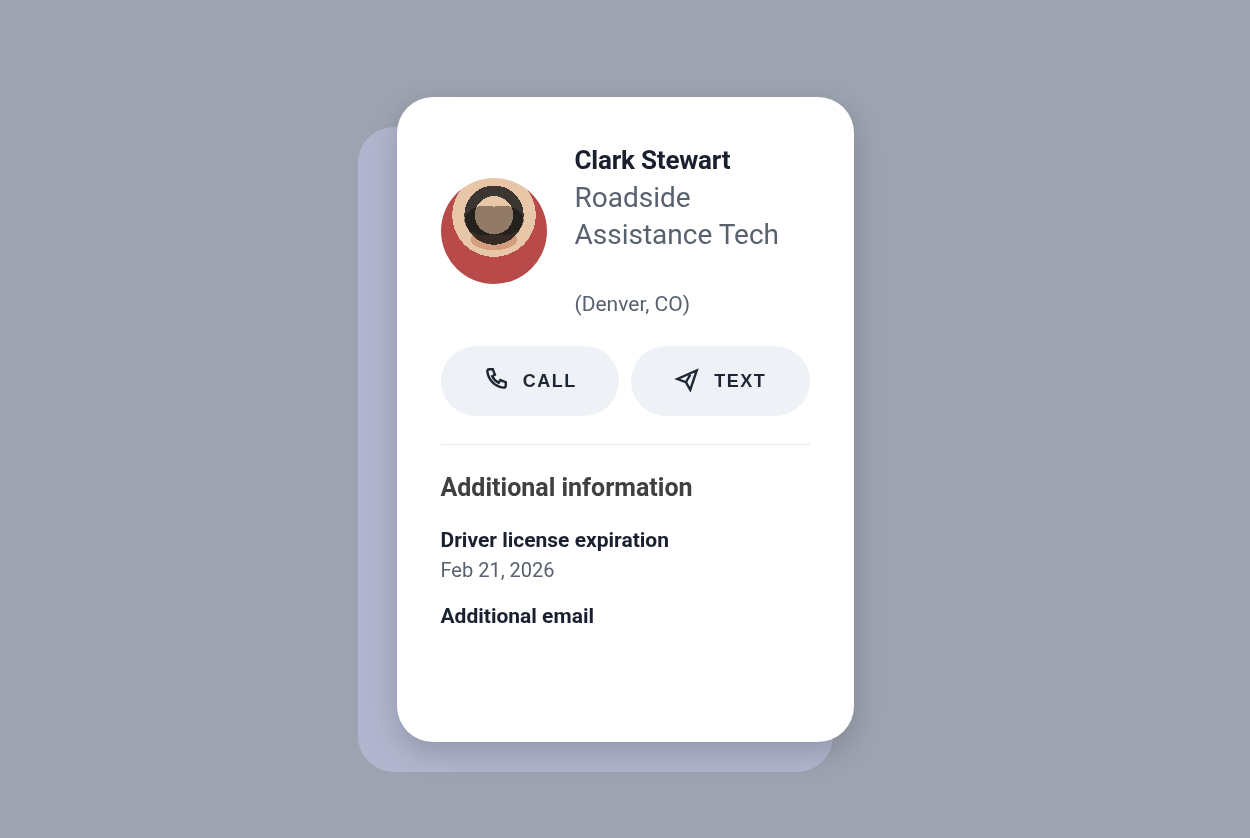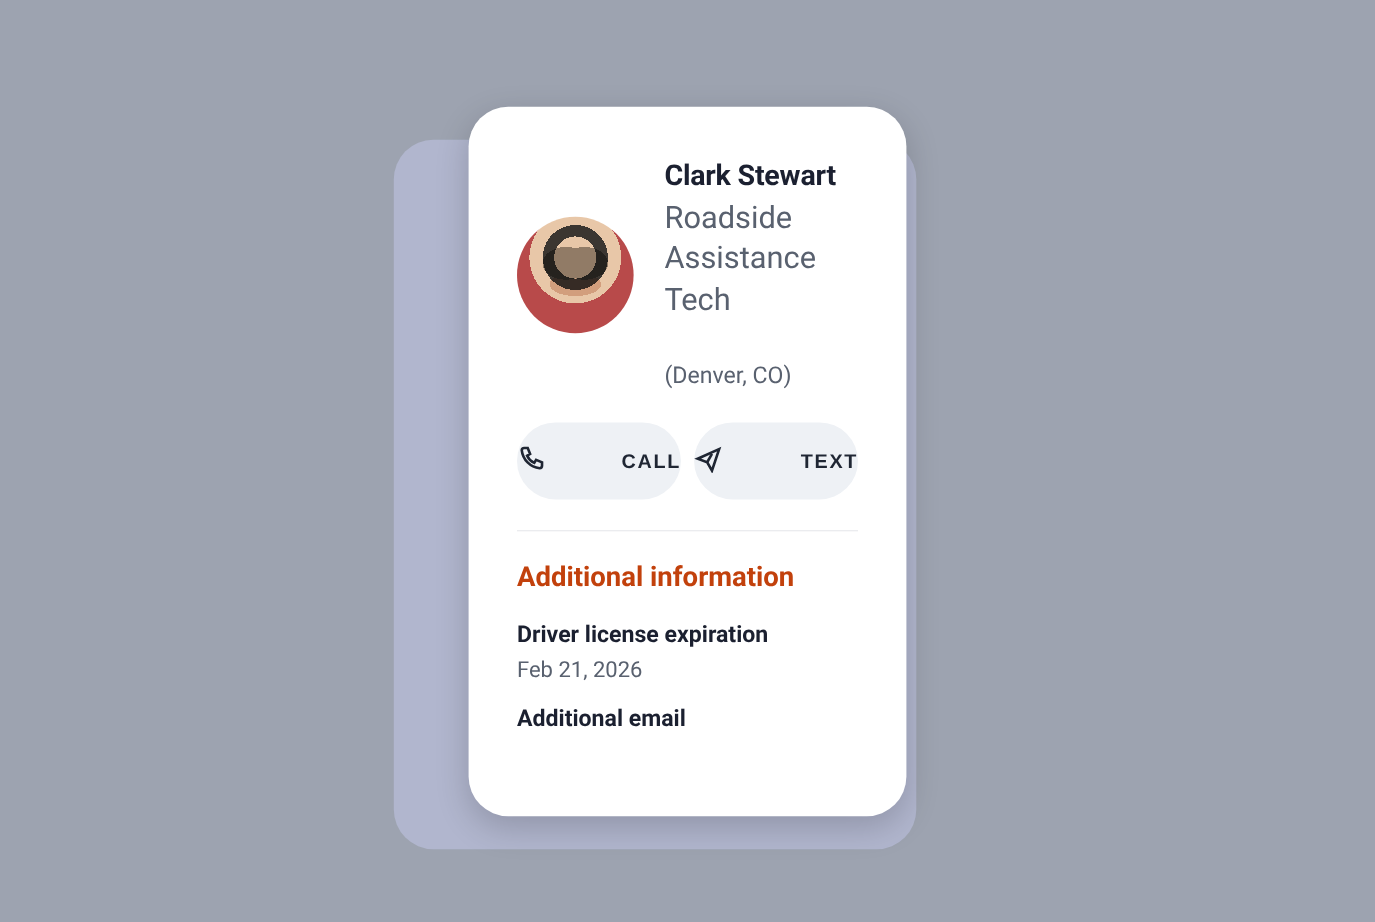--- a/index.html
+++ b/index.html
@@ -17,21 +17,21 @@
       position: absolute;
       width: 475px;
       height: 645px;
       background: #b1b6ce;
       border-radius: 36px;
       transform: translate(-30px, 30px);
       z-index: 1;
     }
     .contact-card {
       position: relative;
-      width: 398px;
+      width: 457px;
       height: 645px;
       background: #ffffff;
       border-radius: 36px;
       z-index: 2;
       padding: 48px 44px 36px 44px;
       box-shadow: 0 10px 30px rgba(0,0,0,0.18);
     }
     .header-row {
       display: flex;
       align-items: center;
@@ -70,34 +70,34 @@
     .location { font-size: 21px; color: #59616f; line-height: 1.35; margin-top: 36px; }
     .button-row { display: flex; gap: 12px; margin-bottom: 28px; }
     .pill-btn {
       flex: 1;
       height: 70px;
       background: #eef1f5;
       border: none;
       border-radius: 40px;
       display: flex;
       align-items: center;
-      justify-content: space-between;
+      justify-content: center;
       gap: 14px;
       cursor: pointer;
       font-size: 18px;
       font-weight: 800;
       letter-spacing: 1.5px;
       color: #1f2633;
     }
     .pill-btn svg { width: 26px; height: 26px; stroke: #1f2633; stroke-width: 2.2; fill: none; }
     .divider { height: 1px; background: #e6e8ec; margin-bottom: 28px; }
     .section-title {
       font-size: 25px;
       font-weight: 700;
-      color: #c2410c;
+      color: #404040;
       margin-bottom: 26px;
     }
     .field { margin-bottom: 22px; }
     .field-label {
       font-size: 21px;
       font-weight: 700;
       color: #1b2030;
       margin-bottom: 6px;
     }
     .field-value {

